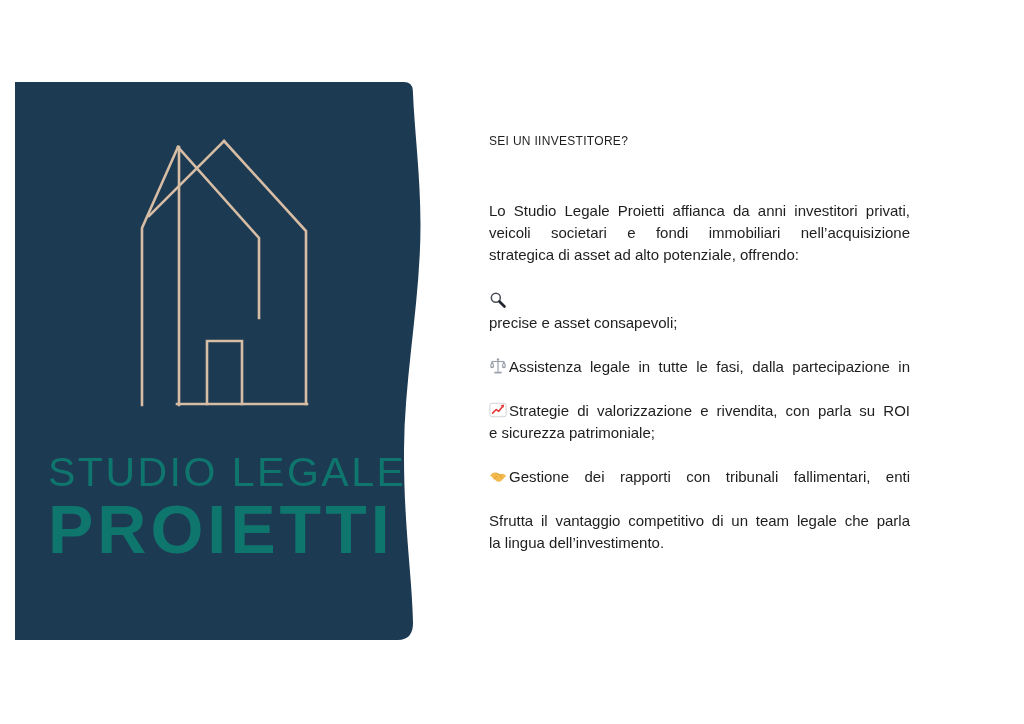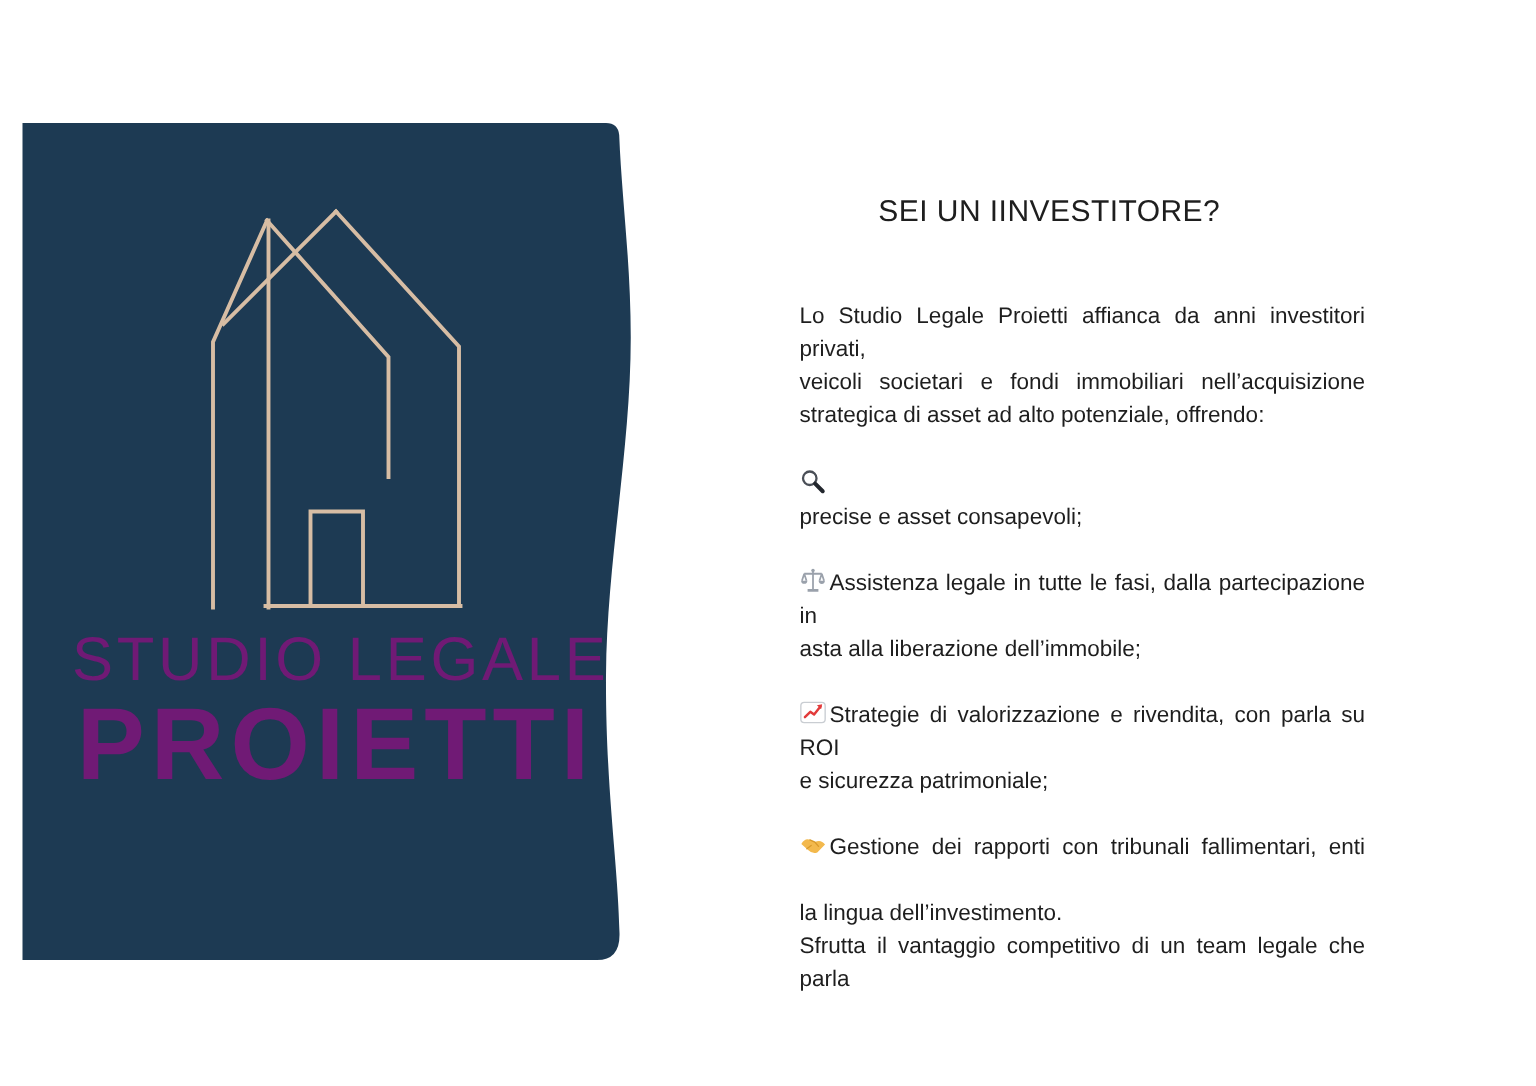--- a/index.html
+++ b/index.html
@@ -5,43 +5,43 @@
   html,body{margin:0;padding:0;}
   body{
     width:1024px;height:724px;position:relative;overflow:hidden;
     background:#ffffff;
     font-family:"Liberation Sans", sans-serif;
   }
   
   .panel-svg{position:absolute;left:0;top:0;width:1024px;height:724px;}
   .logo-svg{position:absolute;left:120px;top:110px;width:210px;height:310px;}
   .brand-text{
-    position:absolute;left:48px;top:416px;width:352px;
-    text-align:center;color:#701a75;
+    position:absolute;left:48px;top:449px;width:352px;
+    text-align:left;color:#0f766e;
   }
   .brand-line1{
     font-size:41px;font-weight:400;letter-spacing:2.5px;line-height:46px;
     white-space:nowrap;
   }
   .brand-line2{
     font-size:68px;font-weight:600;letter-spacing:4px;line-height:64px;
     margin-top:2px;white-space:nowrap;
   }
   
   .content{
     position:absolute;left:489px;top:130px;width:421px;
     color:#1e1e1e;font-size:15px;line-height:22px;
   }
   .doc-title{
-    text-align:center;font-size:20px;letter-spacing:.3px;
+    text-align:left;font-size:12px;letter-spacing:.3px;
     margin:0 0 48px 0;font-weight:400;
   }
   .block{margin:0 0 24px 0;}
   .bullet{margin:0 0 22px 0;}
-  .line{text-align:justify;margin-left:44px;}
+  .line{text-align:justify;}
   .line.j{text-align-last:justify;}
   .icon{
     display:inline-block;width:18px;height:18px;vertical-align:-3px;
     margin-right:2px;
   }
   .icon svg{width:18px;height:18px;display:block;}
 </style>
 </head>
 <body>
 
@@ -106,21 +106,20 @@
             <path d="M3.5 5 L1.8 10.2 M3.5 5 L5.2 10.2"></path>
             <path d="M16.5 5 L14.8 10.2 M16.5 5 L18.2 10.2"></path>
           </g>
           <circle cx="10" cy="2.6" r="1.3" fill="#9aa1ab"></circle>
           <path d="M1.2 10.2 A2.3 2.3 0 0 0 5.8 10.2 Z" fill="#9aa1ab"></path>
           <path d="M14.2 10.2 A2.3 2.3 0 0 0 18.8 10.2 Z" fill="#9aa1ab"></path>
           <line x1="6" y1="17.3" x2="14" y2="17.3" stroke="#9aa1ab" stroke-width="2"></line>
         </svg>
       </span><span>Assistenza legale in tutte le fasi, dalla partecipazione in</span>
     </div>
-    <div class="line">asta alla liberazione dell’immobile;</div>
   </div>
 
   <div class="bullet">
     <div class="line j">
       <span class="icon">
         <svg viewBox="0 0 20 20" xmlns="http://www.w3.org/2000/svg">
           <rect x="1" y="2.5" width="18" height="15" rx="2.5" fill="#ffffff" stroke="#c9cdd2" stroke-width="1"></rect>
           <path d="M4 13.5 L8 9.5 L10.8 11.5 L15.5 5.5" stroke="#e23b3b" stroke-width="1.8" fill="none" stroke-linecap="round" stroke-linejoin="round"></path>
           <polygon points="16.8,3.8 12.9,4.6 16,7.6" fill="#e23b3b"></polygon>
         </svg>
@@ -135,17 +134,17 @@
         <svg viewBox="0 0 22 18" xmlns="http://www.w3.org/2000/svg">
           <path d="M1.5 8.5 Q4.5 3.5 8.5 5.2 L12.5 7 Q17.5 4.5 20.8 9 L14.5 15.5 Q10.5 17 7 13.5 Z" fill="#f3b94d"></path>
           <path d="M8.5 5.2 L12.5 7 L15.5 10.5" fill="none" stroke="#d99a2b" stroke-width="1.1" stroke-linecap="round"></path>
           <path d="M6 12.5 L9.5 9.8" fill="none" stroke="#d99a2b" stroke-width="1.1" stroke-linecap="round"></path>
         </svg>
       </span><span>Gestione dei rapporti con tribunali fallimentari, enti</span>
     </div>
   </div>
 
   <div class="block">
+    <div class="line j">Sfrutta il vantaggio competitivo di un team legale che parla</div>
     <div class="line">la lingua dell’investimento.</div>
-    <div class="line j">Sfrutta il vantaggio competitivo di un team legale che parla</div>
   </div>
 
 </div>
 
 </body></html>

